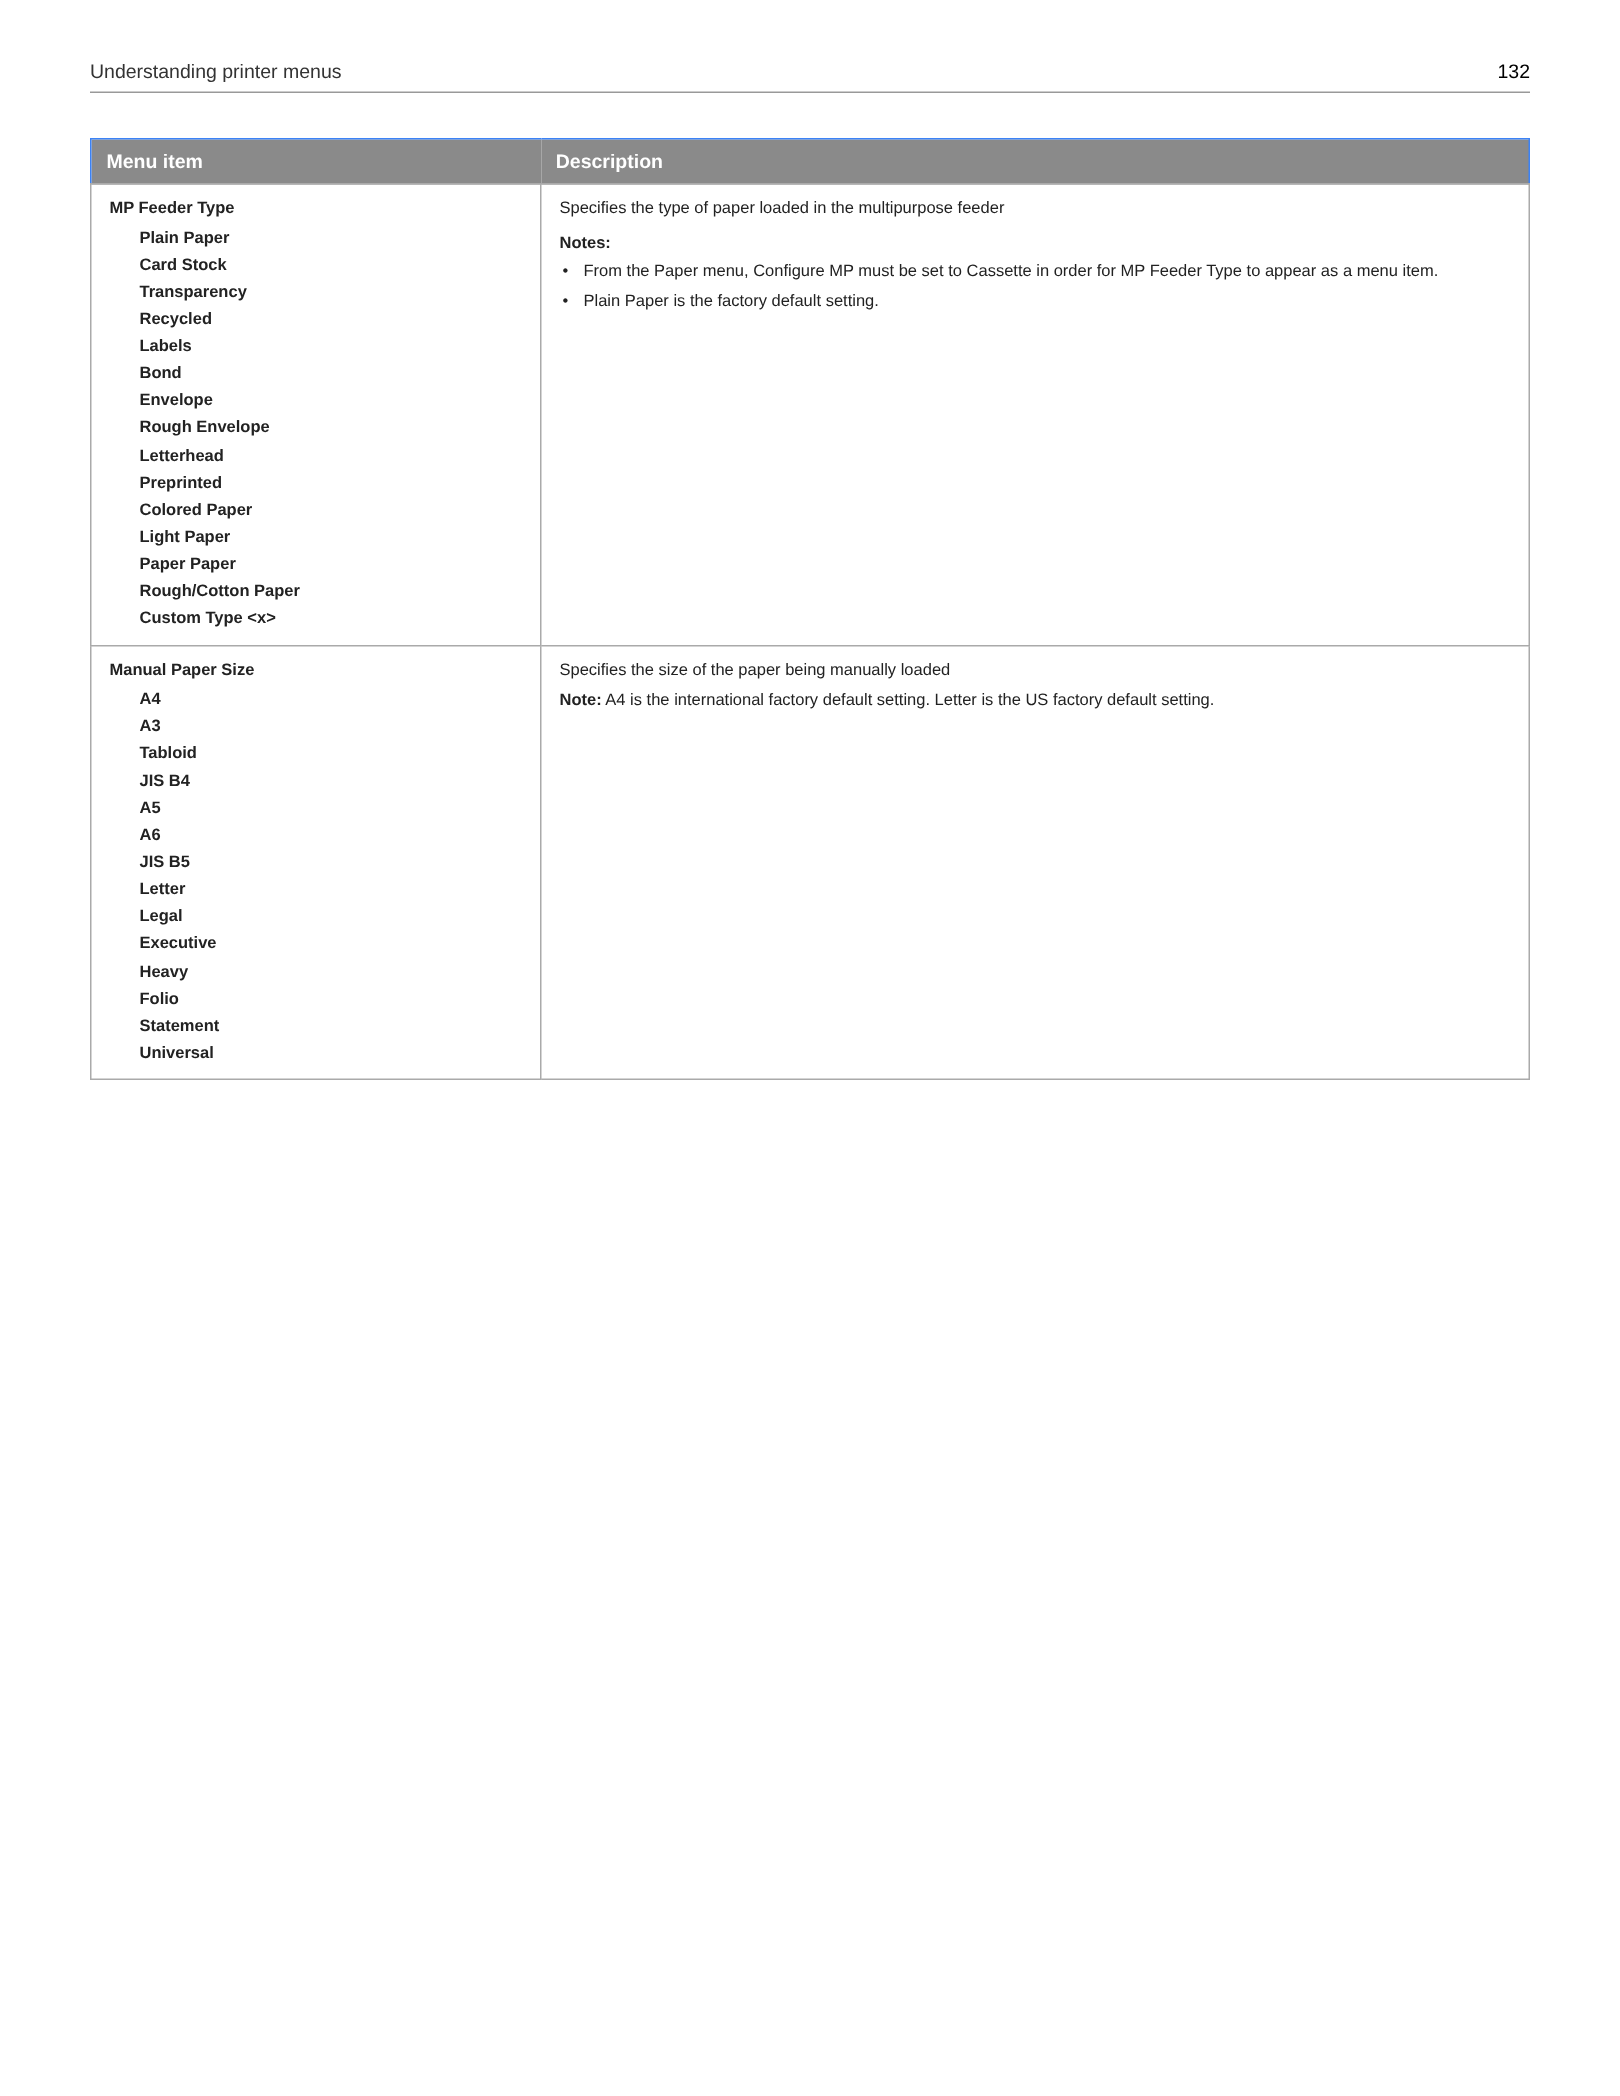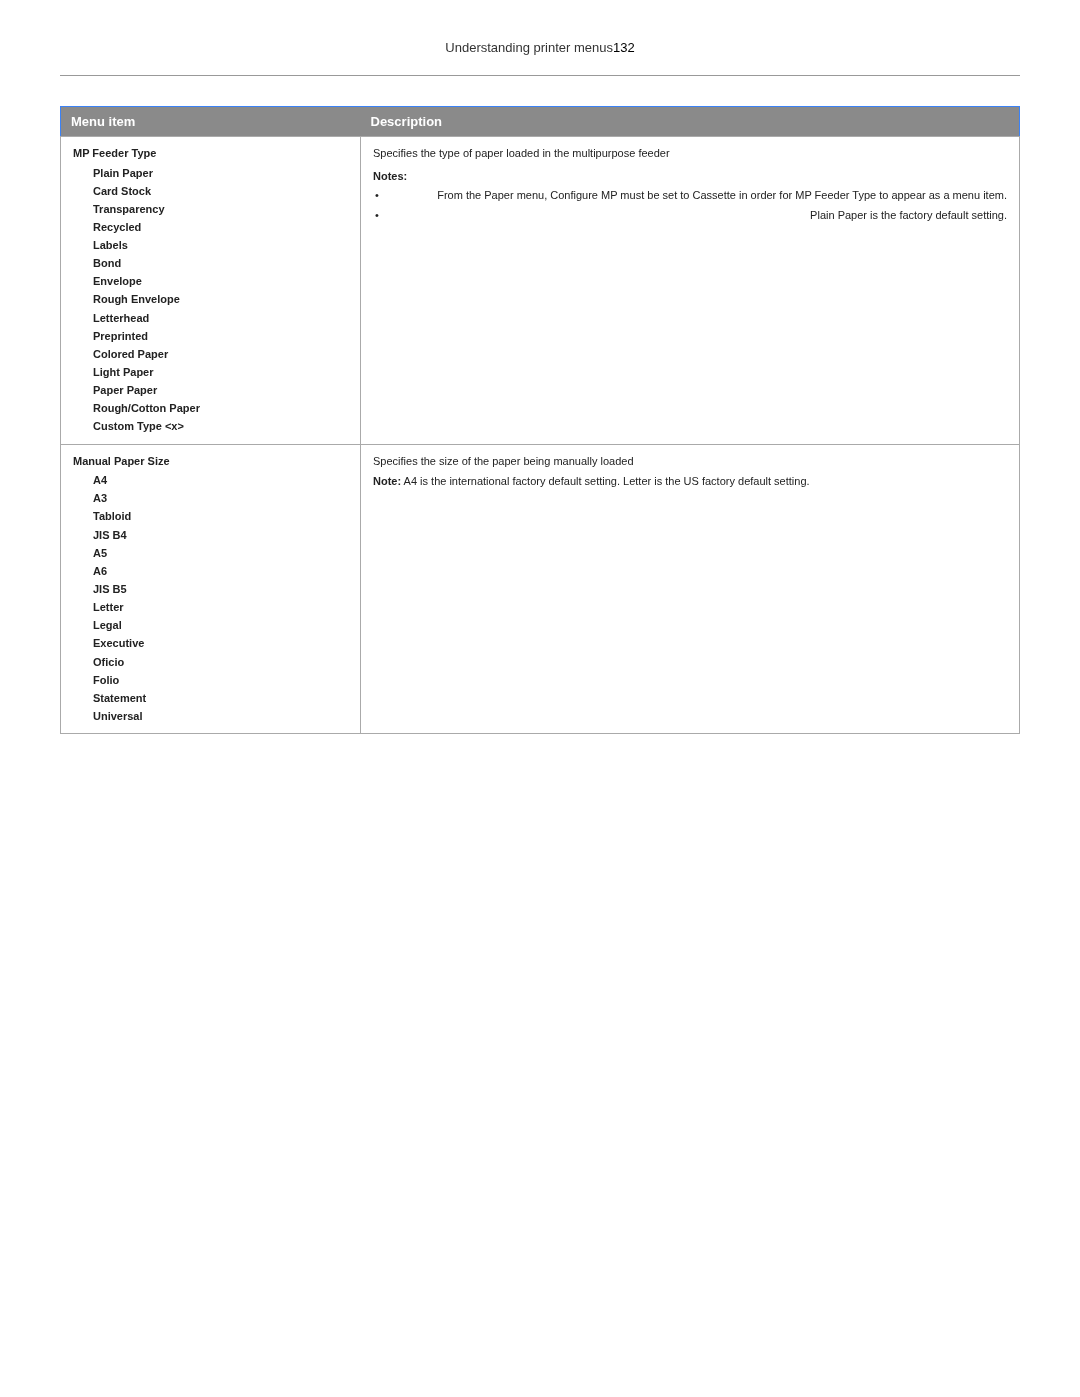--- a/index.html
+++ b/index.html
@@ -13,24 +13,24 @@
       font-size: 13px;
       background: #fff;
       color: #222;
       width: 1080px;
       min-height: 1397px;
       padding: 40px 60px;
     }
 
     .page-header {
       display: flex;
-      justify-content: center;
+      justify-content: space-between;
       align-items: center;
       border-bottom: 1px solid #999;
-      padding-bottom: 20px;
+      padding-bottom: 6px;
       margin-bottom: 30px;
     }
 
     .page-title {
       font-size: 13px;
       color: #333;
     }
 
     .page-number {
       font-size: 13px;
@@ -93,21 +93,20 @@
       list-style: none;
       padding-left: 0;
       margin-top: 4px;
     }
 
     .bullet-list li {
       padding-left: 16px;
       position: relative;
       margin-bottom: 4px;
       line-height: 1.45;
-      text-align: right;
     }
 
     .bullet-list li::before {
       content: "•";
       position: absolute;
       left: 2px;
       top: 0;
     }
 
     .footer-row td {
@@ -171,21 +170,21 @@
           <div class="menu-sub-item">A4</div>
           <div class="menu-sub-item">A3</div>
           <div class="menu-sub-item">Tabloid</div>
           <div class="menu-sub-item">JIS B4</div>
           <div class="menu-sub-item">A5</div>
           <div class="menu-sub-item">A6</div>
           <div class="menu-sub-item">JIS B5</div>
           <div class="menu-sub-item">Letter</div>
           <div class="menu-sub-item">Legal</div>
           <div class="menu-sub-item">Executive</div>
-          <div class="menu-sub-item">Oficio</div>
+          <div class="menu-sub-item">Heavy</div>
           <div class="menu-sub-item">Folio</div>
           <div class="menu-sub-item">Statement</div>
           <div class="menu-sub-item">Universal</div>
         </td>
         <td class="col-desc">
           <div class="desc-text">Specifies the size of the paper being manually loaded</div>
           <div class="desc-text"><span class="note-inline-bold">Note:</span> A4 is the international factory default setting. Letter is the US factory default setting.</div>
         </td>
       </tr>
     </tbody>

